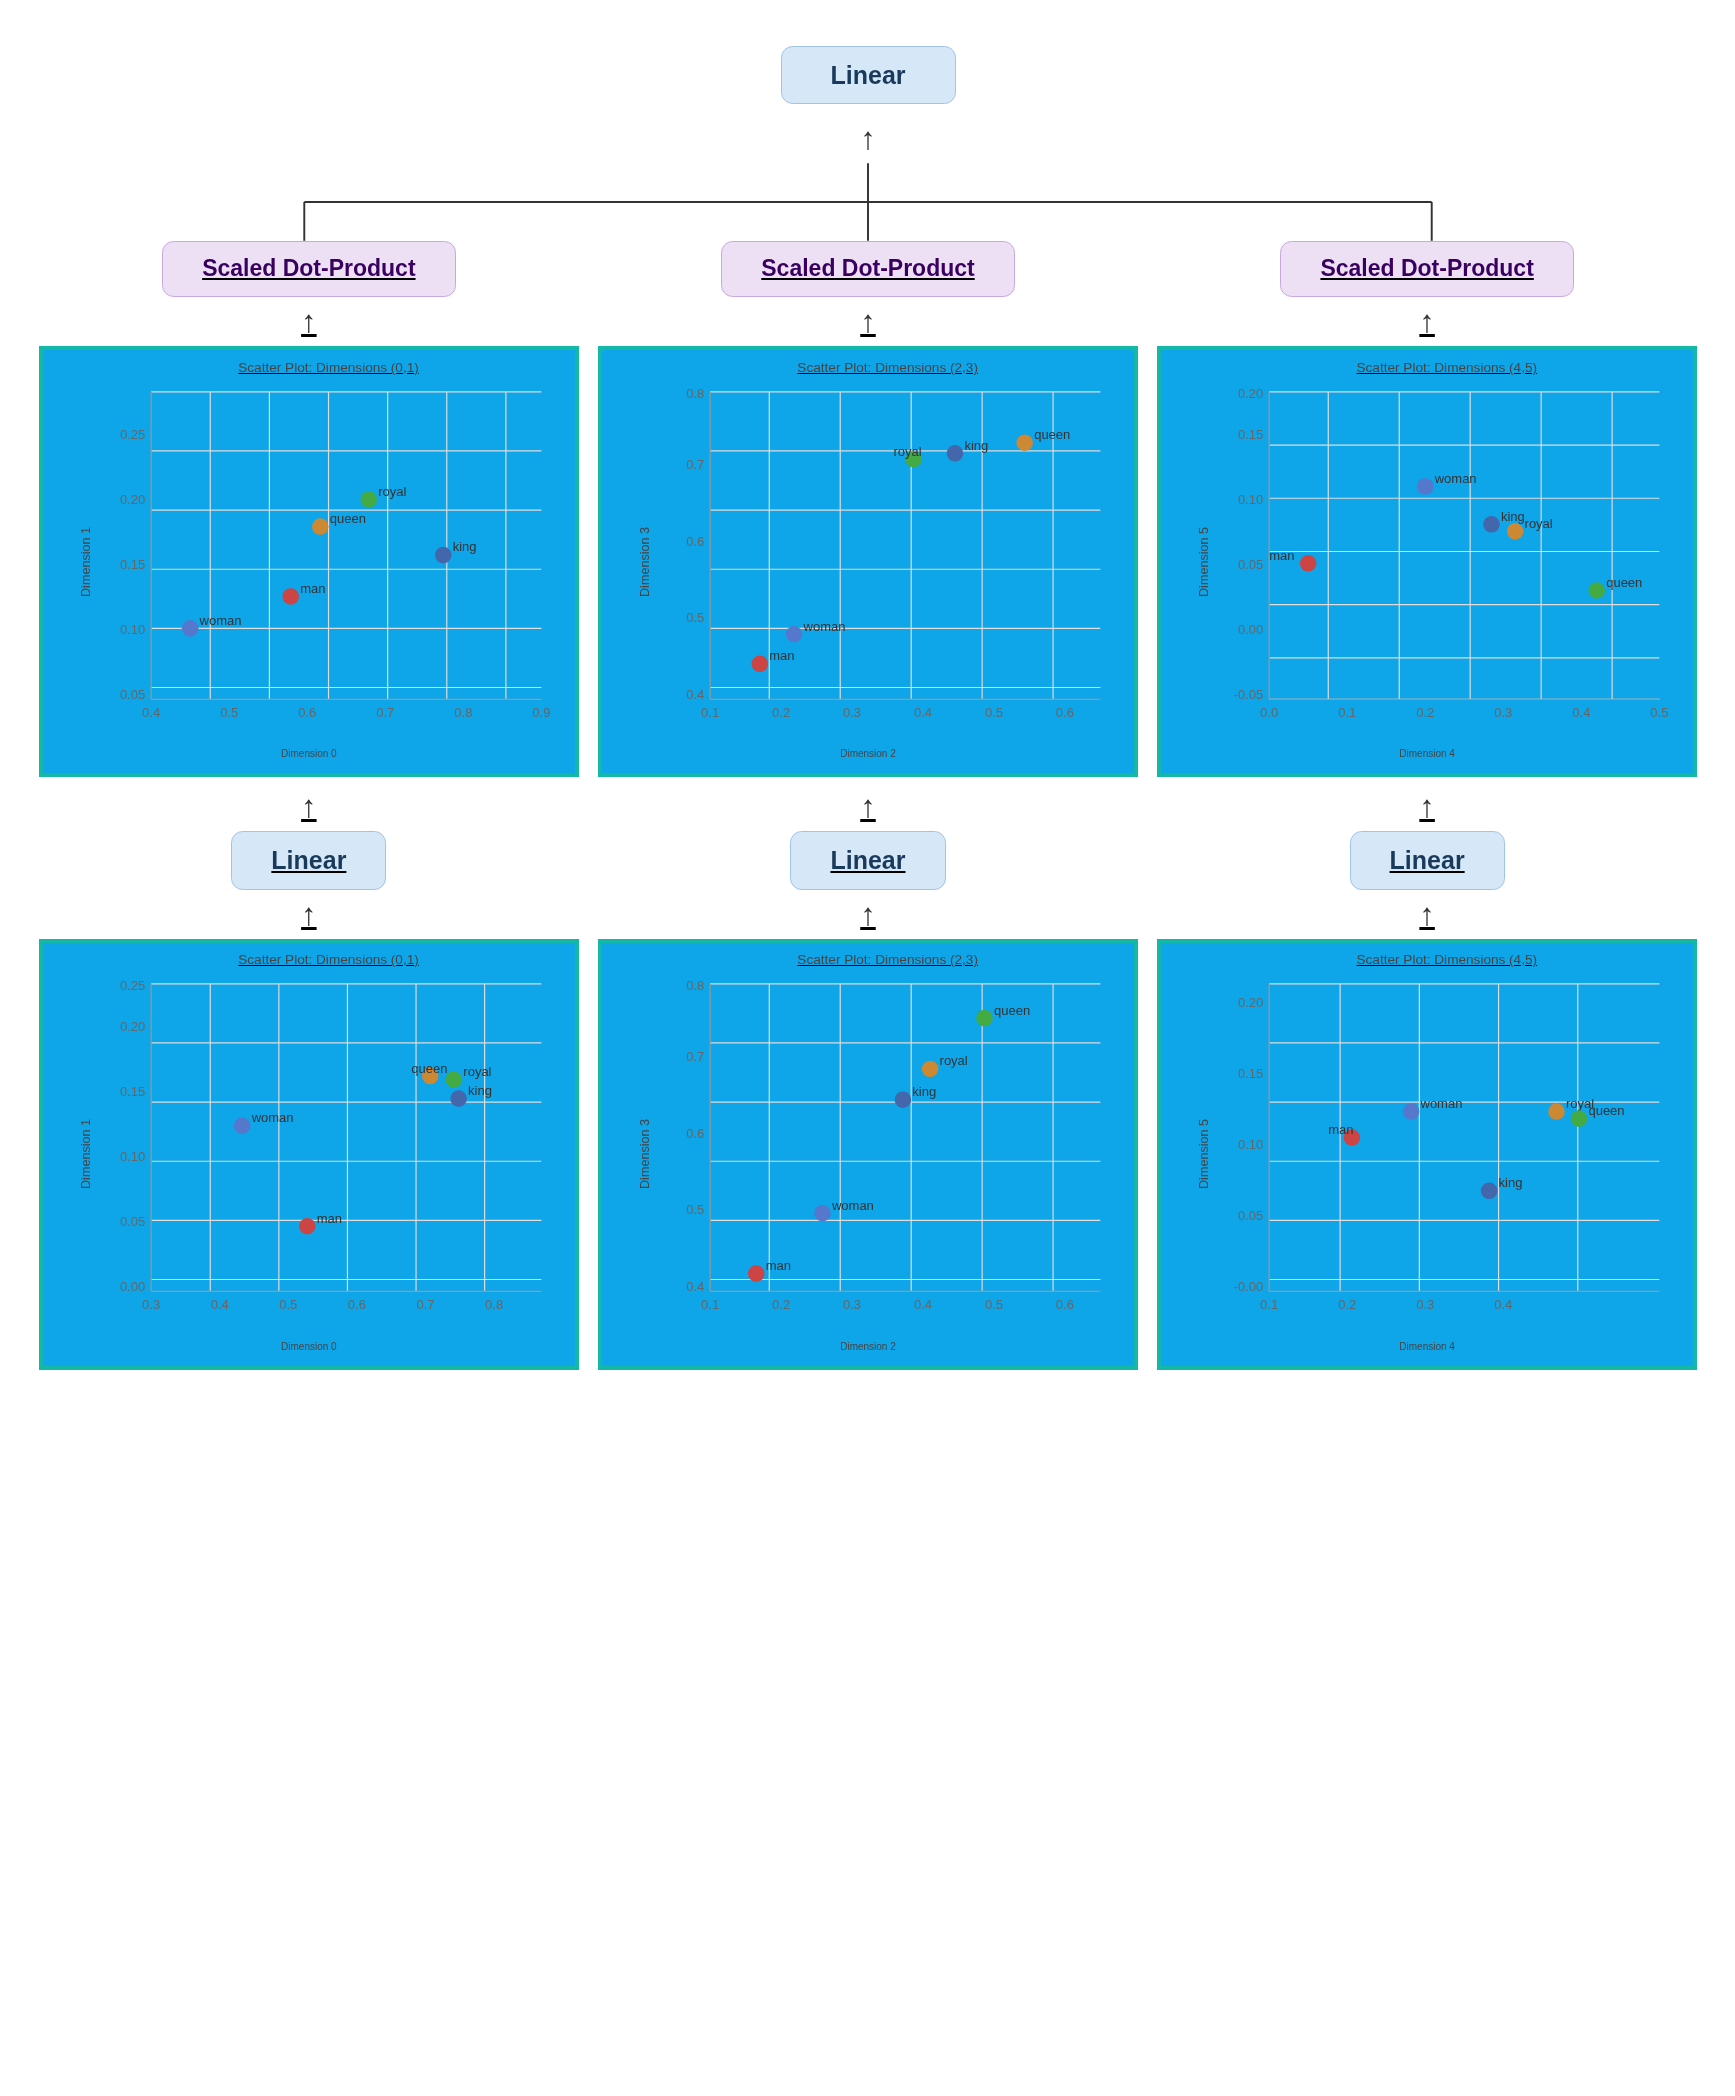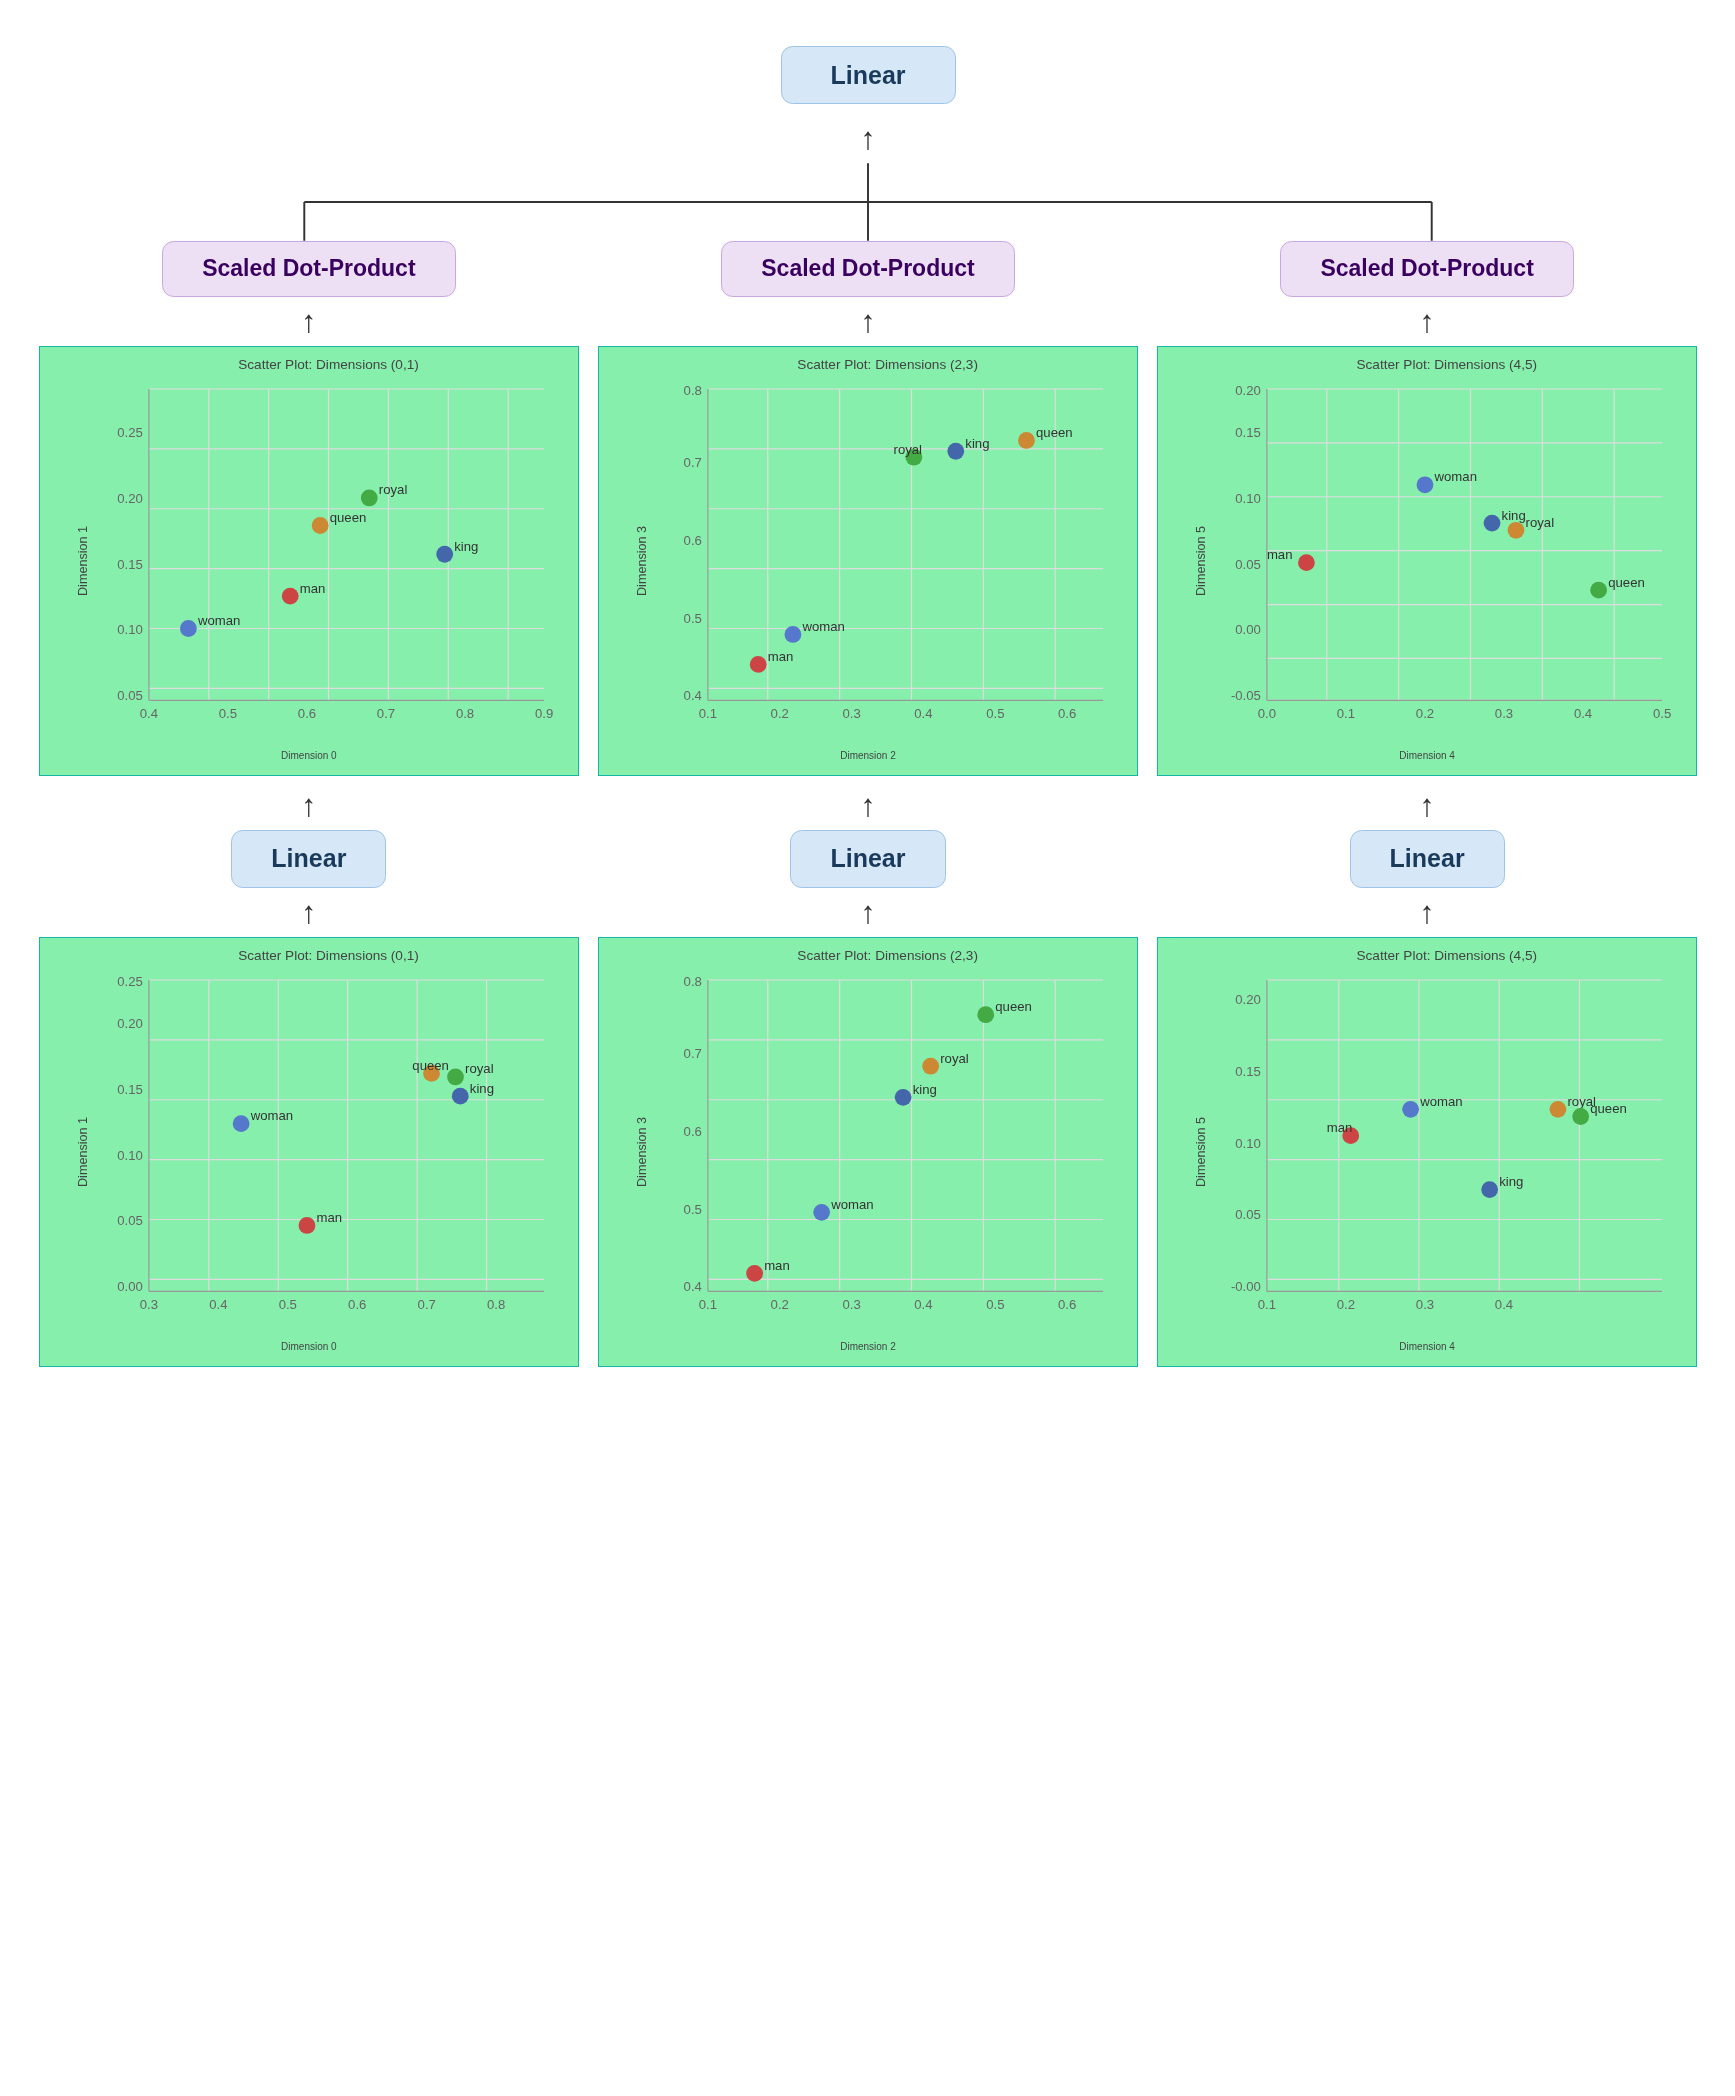--- a/index.html
+++ b/index.html
@@ -80,27 +80,28 @@
       width: 100%;
       align-items: flex-start;
       gap: 19.4px;
     }
 
     .col {
       flex: 1;
       display: flex;
       flex-direction: column;
       align-items: center;
+      text-decoration: underline;
     }
 
     
     .scatter-container {
       width: 100%;
-      background: #86efac;
-      border: 1px solid #14b8a6;
+      background: #0ea5e9;
+      border: 4px solid #14b8a6;
       padding: 9.7px 9.7px 39px 49px;
       position: relative;
     }
 
     .scatter-title {
       font-size: 13.6px;
       color: #444;
       text-align: center;
       margin-bottom: 4.9px;
     }

